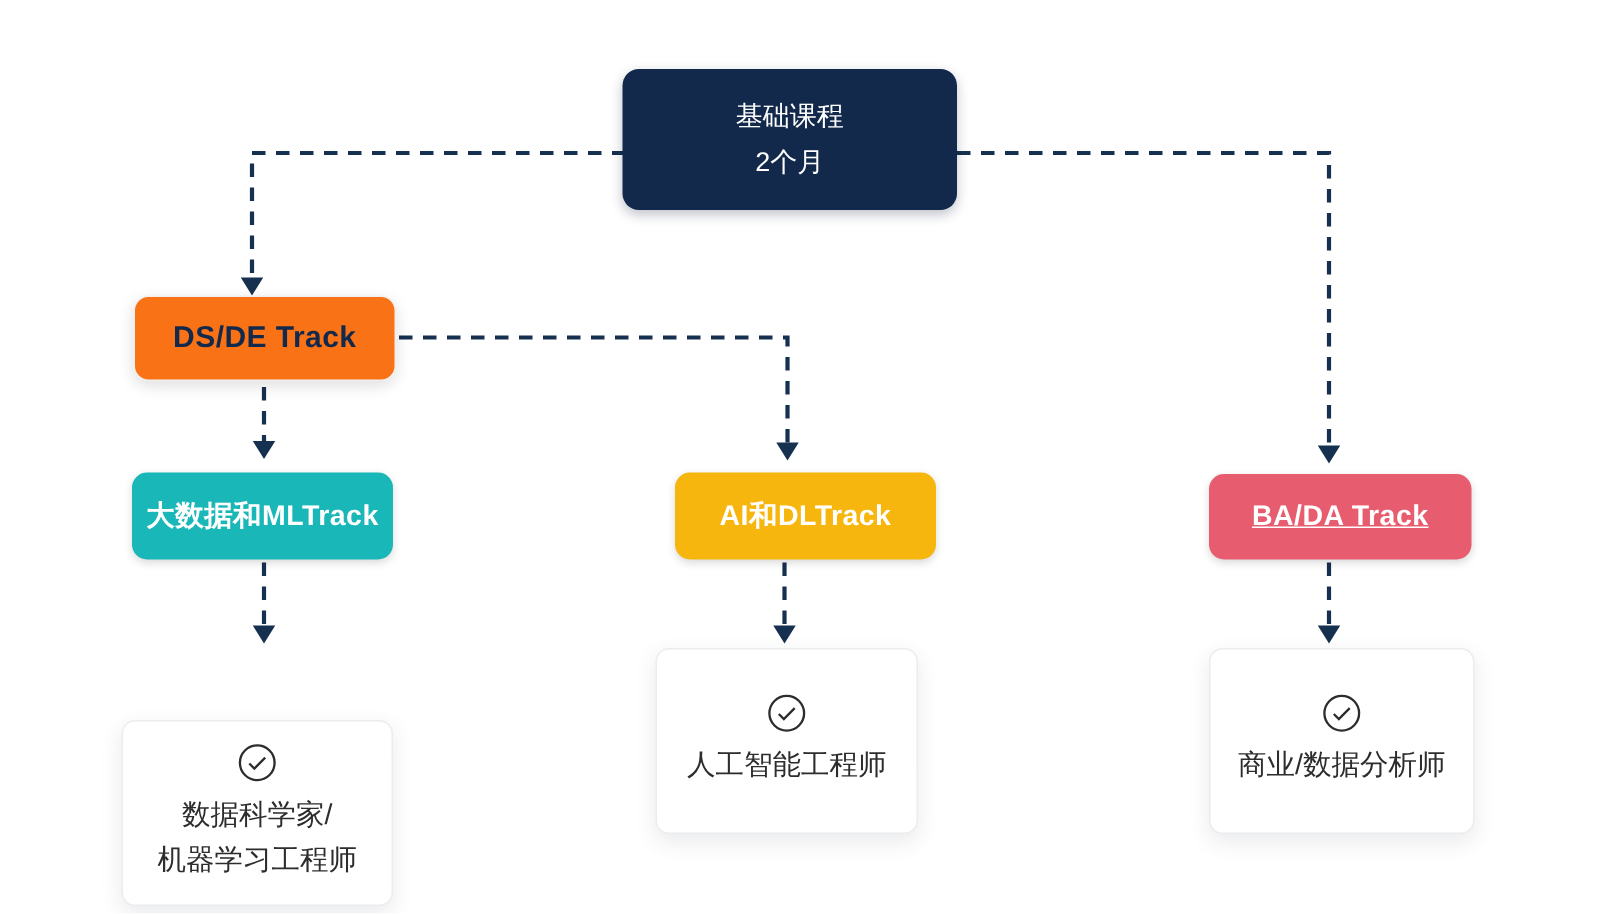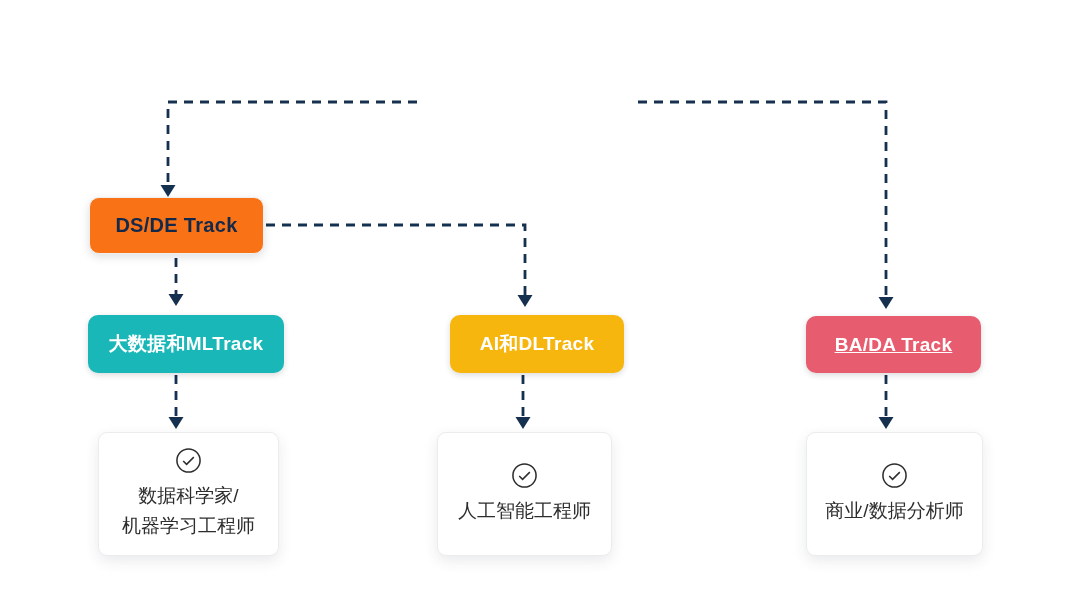--- a/index.html
+++ b/index.html
@@ -17,29 +17,29 @@
   .root { left:415px; top:46px; width:223px; height:94px; background:var(--navy);
           color:#ffffff; border-radius:11px; font-size:18px; line-height:1.7;
           box-shadow:0 3px 8px rgba(10,25,50,.25); }
 
   .dsde { left:89px; top:197px; width:175px; height:57px; background:#f97316;
           border:1px solid #f0f0f0; border-radius:10px; box-shadow:0 3px 10px rgba(0,0,0,.13);
           color:var(--navy); font-size:20px; font-weight:700; letter-spacing:.3px; }
 
   .track { height:58px; top:315px; border-radius:10px; color:#ffffff; font-size:19px;
            font-weight:600; letter-spacing:.3px; box-shadow:0 2px 6px rgba(0,0,0,.15); }
-  .track.teal   { left:88px;  width:196px; background:var(--teal); }
+  .track.teal   { left:88px;  width:174px; background:var(--teal); }
   .track.yellow { left:436px; width:174px; background:var(--yellow);margin-left:14px; }
   .track.red    { left:806px; top:316px; width:175px; height:57px; background:var(--red);text-decoration:underline; }
 
   .outcome { top:432px; height:124px; background:#ffffff; border:1px solid #ececec;
              border-radius:9px; box-shadow:0 5px 14px rgba(40,50,70,.10);
              color:var(--text); font-size:19px; line-height:1.6; gap:7px; }
   .outcome .txt { white-space:pre-line; }
-  .outcome.o1 { left:98px;  width:181px; }
+  .outcome.o1 { left:81px;  width:181px;margin-top:48px; }
   .outcome.o2 { left:437px; width:175px; }
   .outcome.o3 { left:806px; width:177px; }
   .check-icon { display:block; }
   .check-icon circle, .check-icon path { stroke:var(--text); }
 </style>
 </head>
 <body>
 
 <div class="canvas">
 
@@ -61,20 +61,24 @@
       <polygon points="168.5,417 183.5,417 176,429"></polygon>
 
       <path d="M523 375 V417"></path>
       <polygon points="515.5,417 530.5,417 523,429"></polygon>
 
       <path d="M886 375 V417"></path>
       <polygon points="878.5,417 893.5,417 886,429"></polygon>
     </svg>
   </div>
 
+  <div class="node root">
+    <div>基础课程</div>
+    <div>2个月</div>
+  </div>
 
   <div class="node dsde">
     <span>DS/DE Track</span>
   </div>
 
   <div class="node track teal">
     <span>大数据和MLTrack</span>
   </div>
   <div class="node track yellow">
     <span>AI和DLTrack</span>

